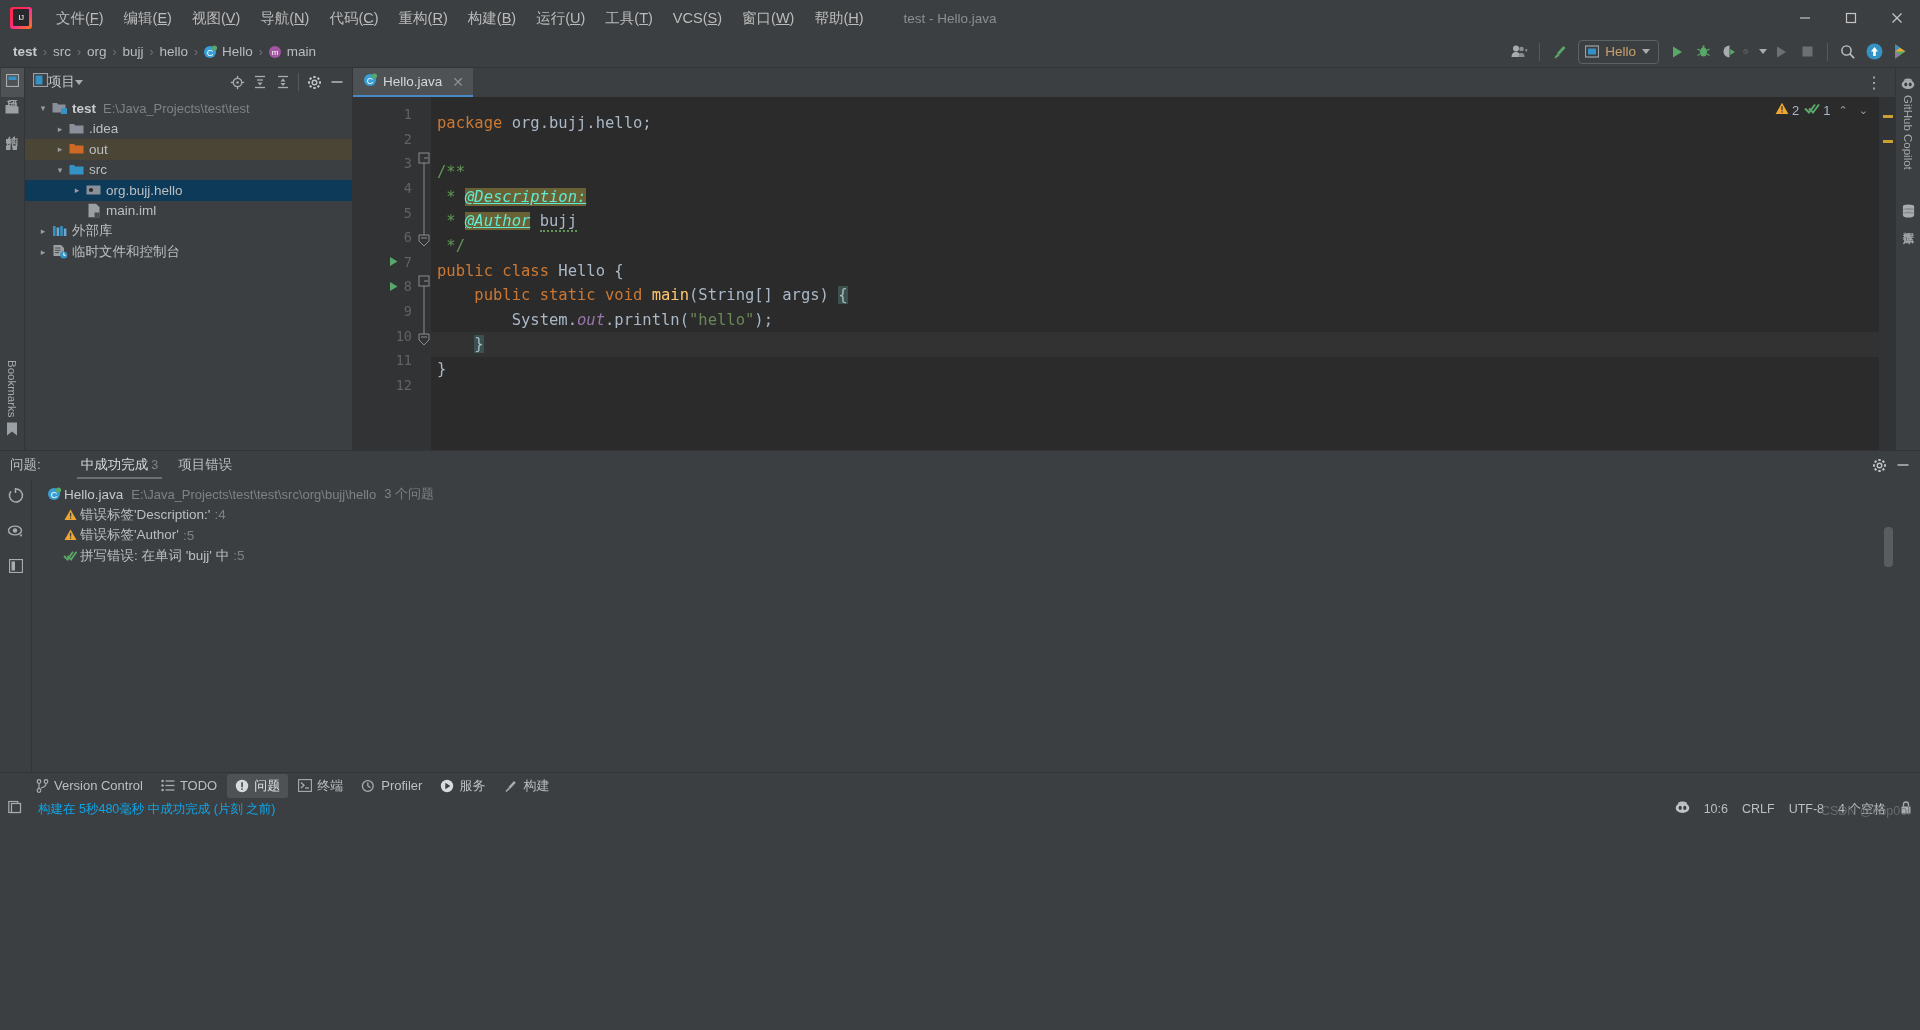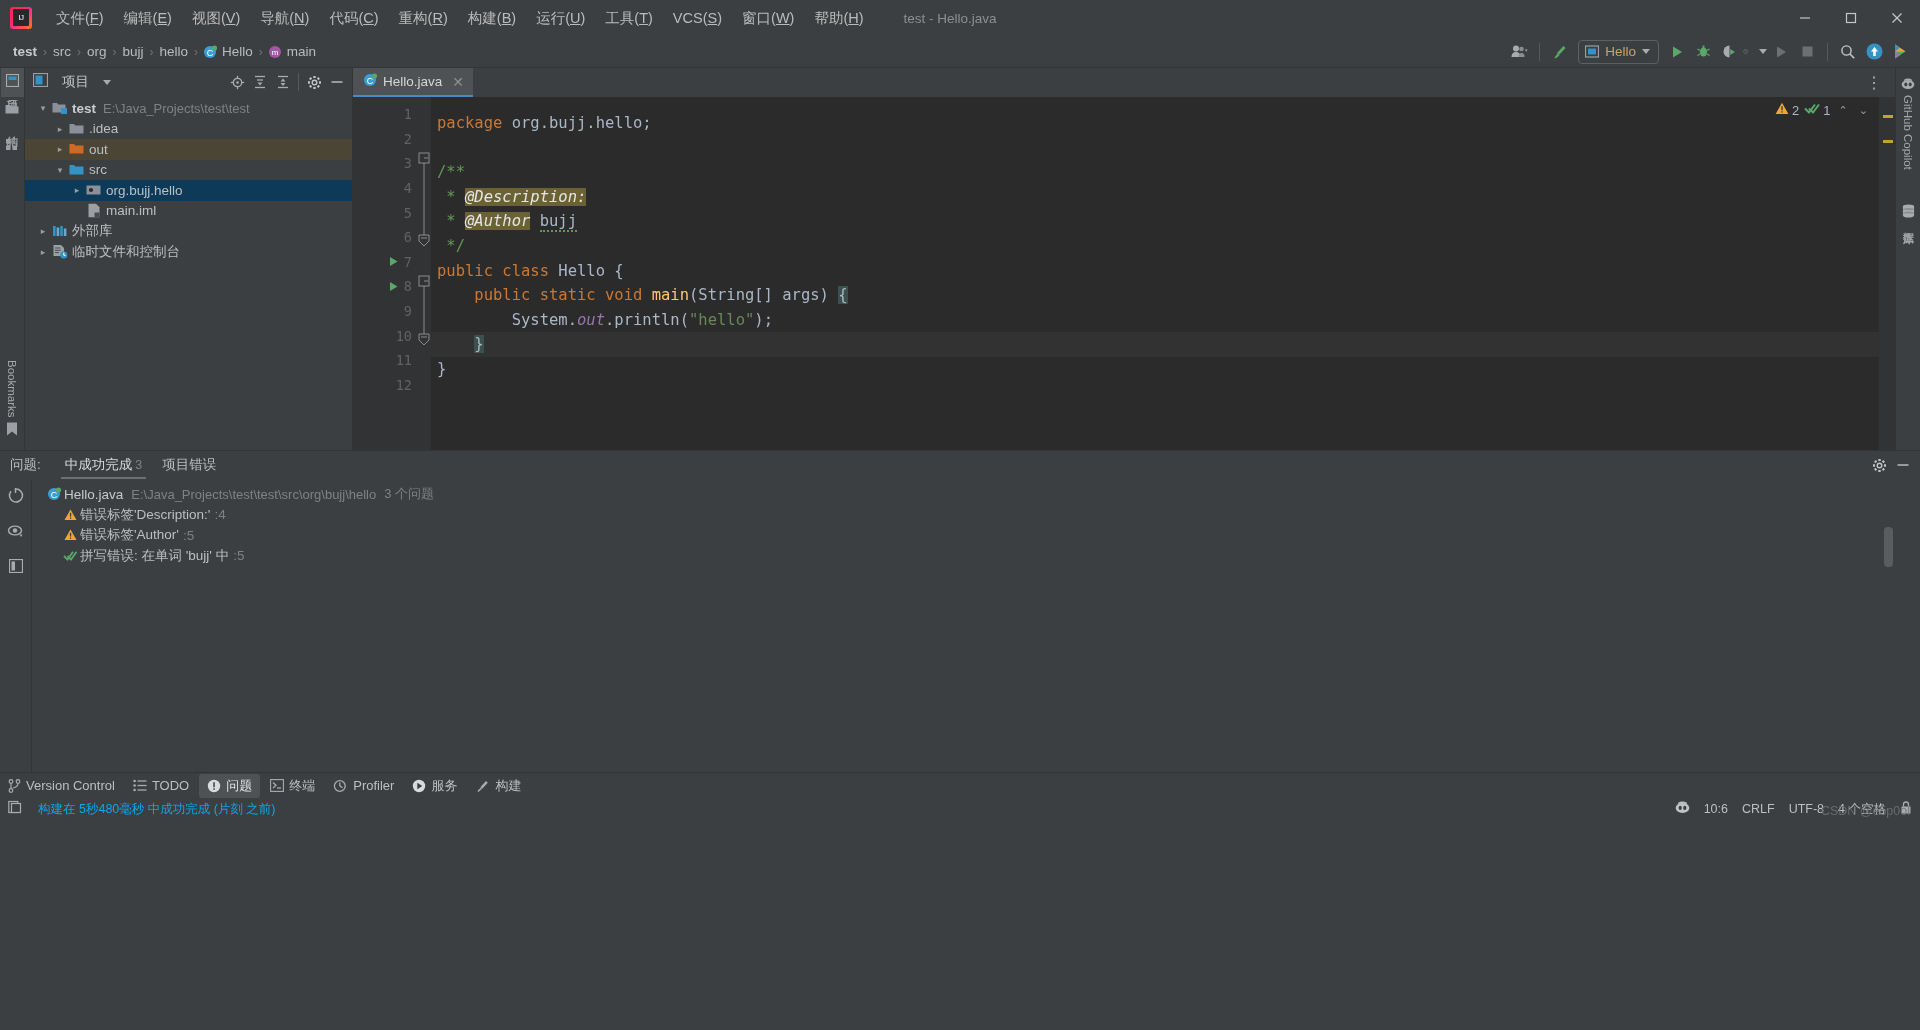--- a/index.html
+++ b/index.html
@@ -68,21 +68,21 @@
   }
   .stripe-btn {
     writing-mode: vertical-rl; font-size: 11.5px; color: #a6a8aa; padding: 6px 4px;
     display: flex; align-items: center; gap: 4px; white-space: nowrap;
   }
   .stripe-btn.active { background: #4e5254; }
   .stripe-ico { display: block; }
 
   
   .project-panel { width: 328px; background: #3c3f41; flex: 0 0 328px; display: flex; flex-direction: column; border-right: 1px solid #323437; }
-  .pp-header { height: 28px; display: flex; align-items: center; padding: 0 4px 0 8px; gap: 14px; flex: 0 0 28px; }
+  .pp-header { height: 28px; display: flex; align-items: center; padding: 0 4px 0 8px; gap: 0; flex: 0 0 28px; }
   .pp-title { color: #c3c6c8; font-size: 13.5px; }
   .pp-actions { margin-left: auto; display: flex; align-items: center; gap: 1px; }
   .pp-act { width: 22px; height: 22px; display: flex; align-items: center; justify-content: center; border-radius: 3px; }
   .tree { flex: 1 1 auto; overflow: hidden; padding-top: 2px; font-size: 13.5px; }
   .trow { height: 20.5px; display: flex; align-items: center; color: #bcbfc1; white-space: nowrap; padding-right: 6px; }
   .trow.sel { background: #0d3a58; }
   .trow.hl { background: #4b4536; }
   .tarrow { width: 16px; display: flex; align-items: center; justify-content: center; color: #9a9da0; font-size: 9px; flex: 0 0 16px; }
   .ticon { width: 18px; display: flex; align-items: center; justify-content: center; flex: 0 0 18px; margin-right: 3px; }
   .tlabel { font-size: 13.5px; }
@@ -113,56 +113,56 @@
     font-family: "DejaVu Sans Mono", monospace; font-size: 15.5px; line-height: 24.6px;
     color: #a9b7c6; white-space: pre;
   }
   .cline { height: 24.6px; padding-left: 6px; position: relative; }
   .cline.cursorline { background: #323232; }
   .kw { color: #cc7832; }
   .str { color: #6a8759; }
   .cmt { color: #629755; }
   .fld { color: #9876aa; font-style: italic; }
   .mth { color: #ffc66d; }
-  .tagname { color: #e5e5e5; font-style: italic; background: #6a6135; }
+  .tagname { color: #5eead4; font-style: italic; text-decoration: underline; background: #6a6135; }
   .typo { border-bottom: 2px dotted #629755; }
   .brace-hl { background: #3b514d; }
 
   
   .stripe-editor { width: 16px; flex: 0 0 16px; background: #313335; position: relative; }
   .stripe-mark { position: absolute; right: 2px; width: 10px; height: 3px; }
   .inspect-widget {
     position: absolute; top: 5px; right: 24px; display: flex; align-items: center; gap: 5px;
     font-size: 13px; color: #a9b7c6; z-index: 5;
   }
   .iw-item { display: flex; align-items: center; gap: 3px; }
   .iw-chev { color: #9a9da0; font-size: 11px; padding: 0 3px; }
 
   .scroll-thumb { position: absolute; right: 1px; width: 9px; background: #5a5d5f; border-radius: 4px; }
 
   
   .problems { height: 322px; flex: 0 0 322px; background: #3c3f41; display: flex; flex-direction: column; border-top: 1px solid #323437; }
-  .pb-header { height: 28px; display: flex; align-items: center; padding: 0 6px 0 10px; gap: 0; flex: 0 0 28px; }
+  .pb-header { height: 28px; display: flex; align-items: center; padding: 0 6px 0 10px; gap: 16px; flex: 0 0 28px; }
   .pb-label { color: #bcbfc1; font-size: 13.5px; margin-right: 14px; }
   .pb-tab { color: #bcbfc1; font-size: 13.5px; padding: 4px 10px 5px; position: relative; }
   .pb-tab.active { color: #d6d9db; }
   .pb-tab.active::after { content: ""; position: absolute; left: 6px; right: 6px; bottom: 0; height: 2px; background: #6d7072; }
   .pb-count { color: #7e8285; font-size: 12.5px; margin-left: 3px; }
   .pb-actions { margin-left: auto; display: flex; gap: 2px; }
   .pb-body { flex: 1 1 auto; display: flex; min-height: 0; }
   .pb-stripe { width: 32px; flex: 0 0 32px; display: flex; flex-direction: column; align-items: center; padding-top: 8px; gap: 16px; border-right: 1px solid #323437; }
   .pb-list { flex: 1 1 auto; padding-top: 5px; font-size: 13.5px; }
   .pb-row { height: 20.5px; display: flex; align-items: center; color: #bcbfc1; white-space: nowrap; padding-left: 12px; }
   .pb-row .ic { width: 20px; display: flex; align-items: center; justify-content: center; flex: 0 0 20px; }
   .pb-file { color: #c6c9cb; }
   .pb-dim { color: #7e8285; margin-left: 8px; font-size: 13px; }
   .pb-lno { color: #7e8285; margin-left: 4px; }
 
   
-  .toolwin-bar { height: 26px; flex: 0 0 26px; background: #3c3f41; display: flex; align-items: center; gap: 2px; border-top: 1px solid #323437; }
+  .toolwin-bar { height: 26px; flex: 0 0 26px; background: #3c3f41; display: flex; align-items: center; padding-left: 28px; gap: 2px; border-top: 1px solid #323437; }
   .tw-btn { display: flex; align-items: center; gap: 5px; color: #bcbfc1; font-size: 13px; padding: 3px 8px; border-radius: 3px; }
   .tw-btn.active { background: #4e5254; color: #e0e3e5; }
   .statusbar { height: 22px; flex: 0 0 22px; background: #3c3f41; display: flex; align-items: center; padding: 0 8px 0 8px; position: relative; }
   .sb-msg { color: #0ea5e9; font-size: 12.5px; margin-left: 16px; }
   .sb-right { margin-left: auto; display: flex; align-items: center; gap: 14px; }
   .sb-item { color: #bcbfc1; font-size: 12.5px; }
   .watermark { position: absolute; right: 10px; bottom: 2px; color: #6f7376; font-size: 12.5px; opacity: .85; }
 
   
   .stripe-right {

